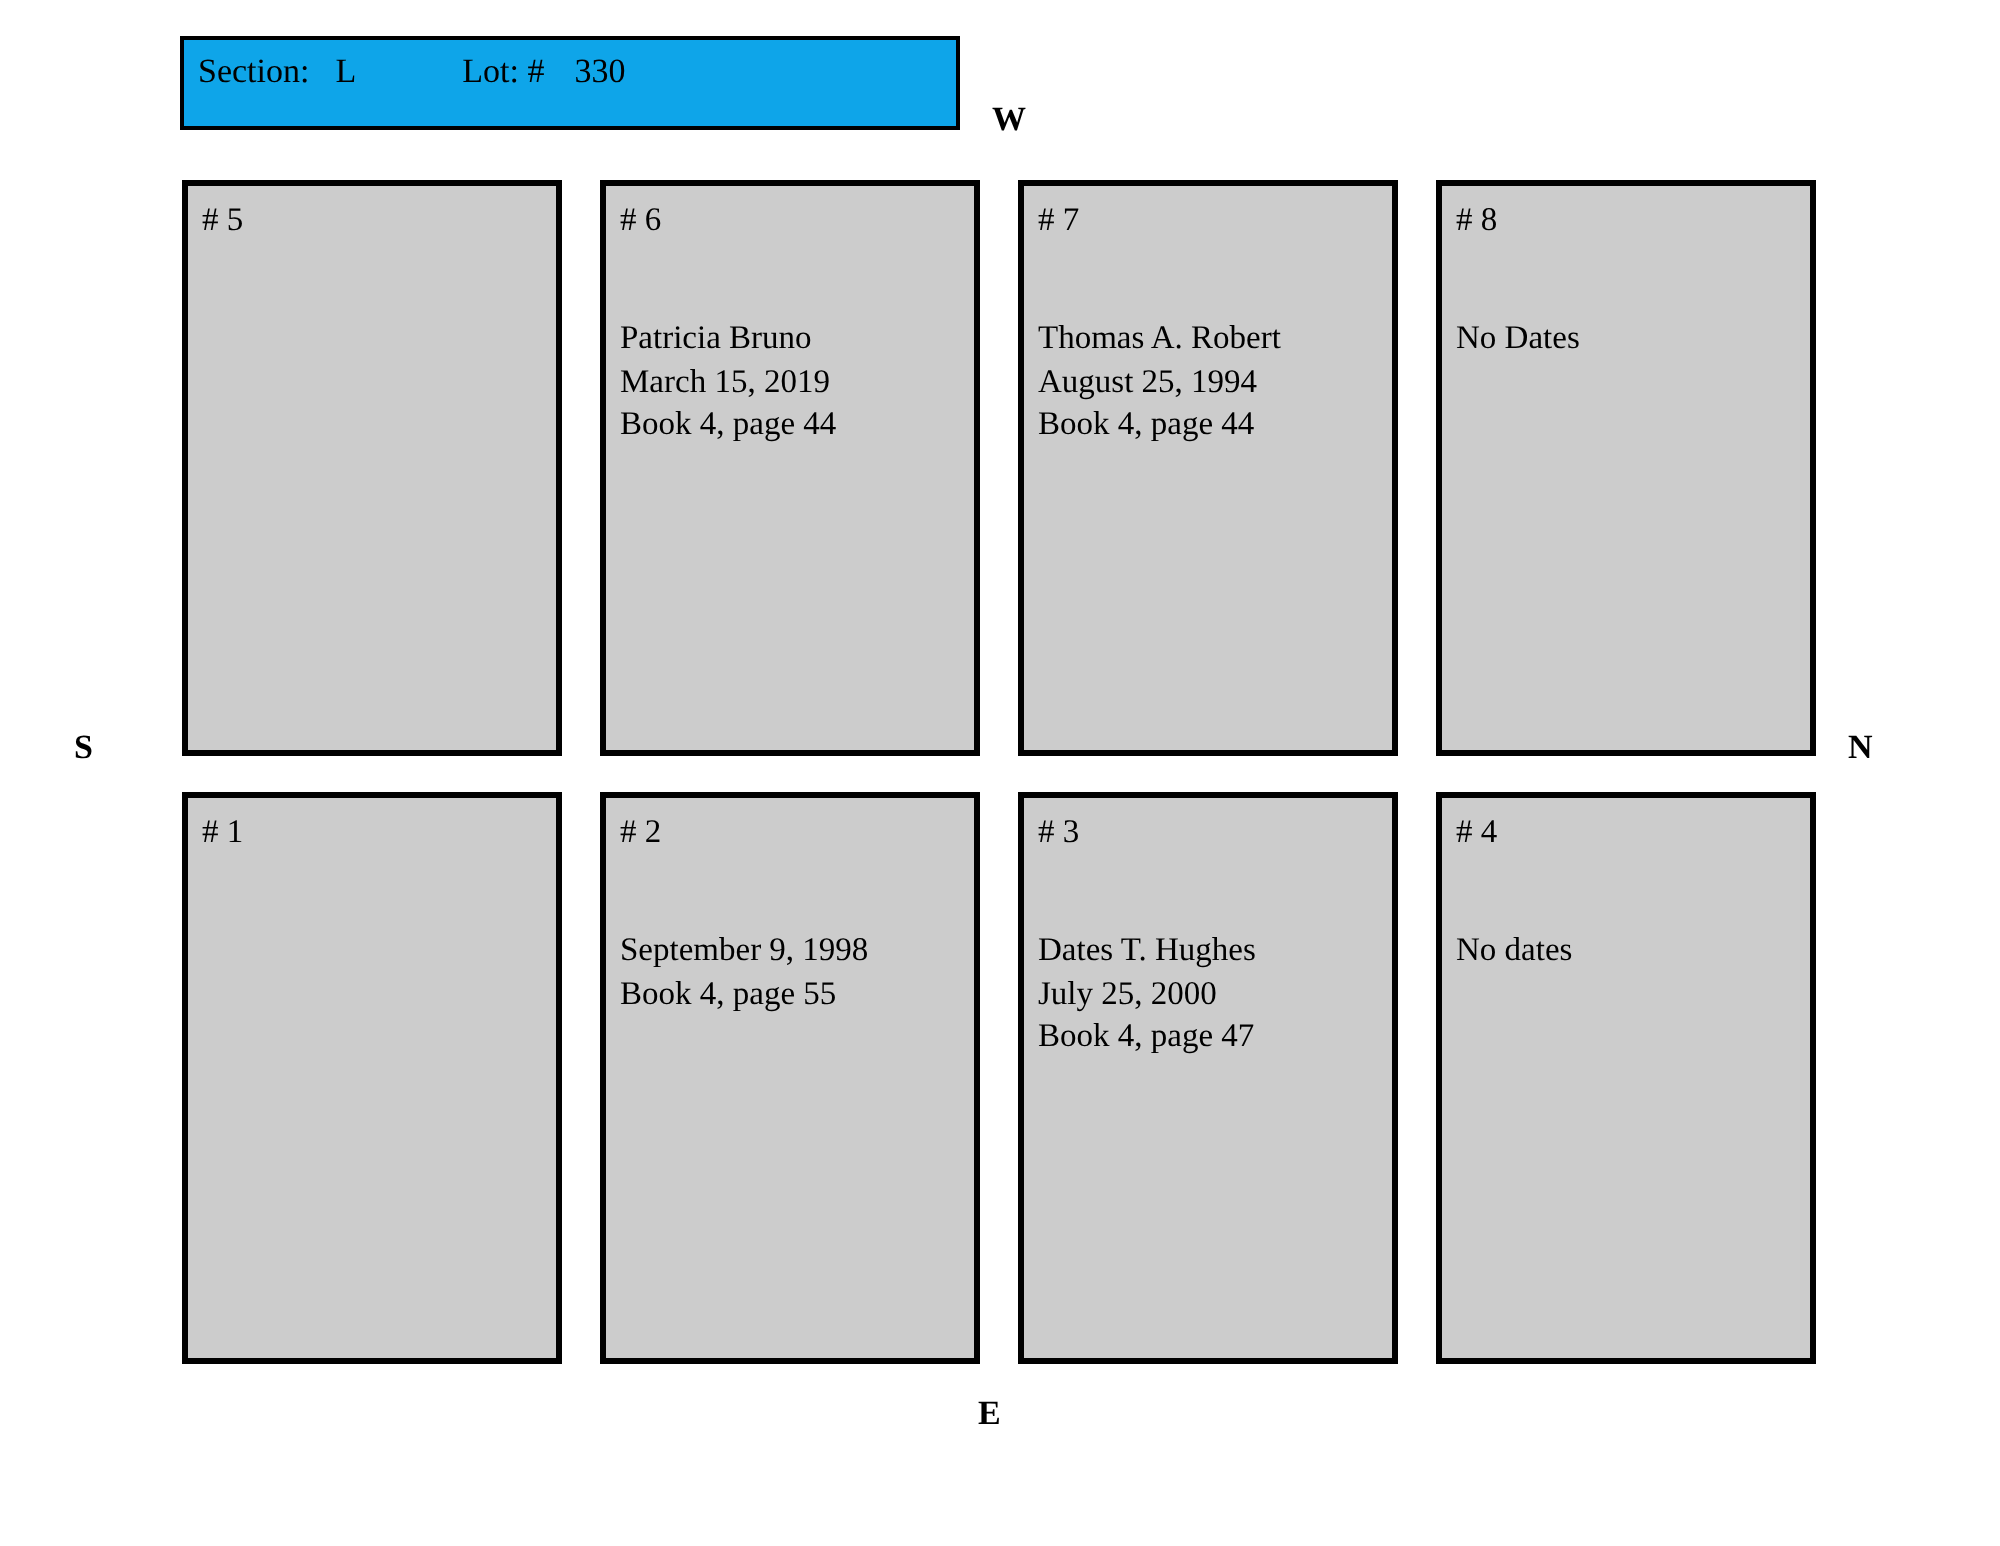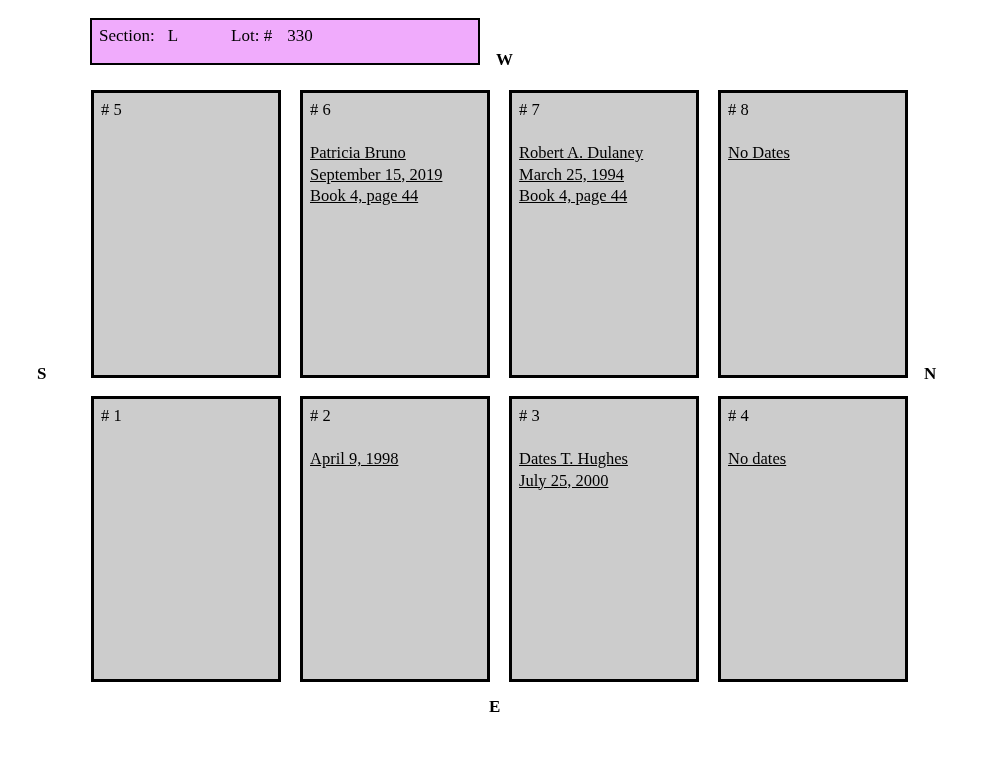--- a/index.html
+++ b/index.html
@@ -17,21 +17,21 @@
     overflow: hidden;
   }
   .header-box {
     position: absolute;
     left: 90px;
     top: 18px;
     width: 390px;
     height: 47px;
     border: 2px solid #000000;
     box-sizing: border-box;
-    background: #f0abfc;
+    background: #0ea5e9;
     font-size: 17px;
     padding: 6px 0 0 7px;
     white-space: nowrap;
   }
   .header-box .sec-val { margin-left: 13px; }
   .header-box .lot-label { margin-left: 53px; }
   .header-box .lot-val { margin-left: 15px; }
   .compass {
     position: absolute;
     font-weight: bold;
@@ -54,23 +54,22 @@
   .row-top { top: 90px; height: 288px; }
   .row-bottom { top: 396px; height: 286px; }
   .col-1 { left: 91px; }
   .col-2 { left: 300px; }
   .col-3 { left: 509px; }
   .col-4 { left: 718px; }
   .plot-number {
     line-height: 21px;
   }
   .plot-details {
-    margin-top: 22px;
+    margin-top: 38px;
     line-height: 21.5px;
-    text-decoration: underline;
   }
 </style>
 </head>
 <body>
 
 <div id="canvas">
 
   <div class="header-box">
     <span>Section:</span><span class="sec-val">L</span><span class="lot-label">Lot: #</span><span class="lot-val">330</span>
   </div>
@@ -86,30 +85,30 @@
       <div></div>
       <div></div>
       <div></div>
     </div>
   </div>
 
   <div class="plot row-top col-2">
     <div class="plot-number"># 6</div>
     <div class="plot-details">
       <div>Patricia Bruno</div>
-      <div>September 15, 2019</div>
+      <div>March 15, 2019</div>
       <div>Book 4, page 44</div>
     </div>
   </div>
 
   <div class="plot row-top col-3">
     <div class="plot-number"># 7</div>
     <div class="plot-details">
-      <div>Robert A. Dulaney</div>
-      <div>March 25, 1994</div>
+      <div>Thomas A. Robert</div>
+      <div>August 25, 1994</div>
       <div>Book 4, page 44</div>
     </div>
   </div>
 
   <div class="plot row-top col-4">
     <div class="plot-number"># 8</div>
     <div class="plot-details">
       <div>No Dates</div>
       <div></div>
     </div>
@@ -120,29 +119,31 @@
     <div class="plot-details">
       <div></div>
       <div></div>
       <div></div>
     </div>
   </div>
 
   <div class="plot row-bottom col-2">
     <div class="plot-number"># 2</div>
     <div class="plot-details">
-      <div>April 9, 1998</div>
+      <div>September 9, 1998</div>
+      <div>Book 4, page 55</div>
     </div>
   </div>
 
   <div class="plot row-bottom col-3">
     <div class="plot-number"># 3</div>
     <div class="plot-details">
       <div>Dates T. Hughes</div>
       <div>July 25, 2000</div>
+      <div>Book 4, page 47</div>
     </div>
   </div>
 
   <div class="plot row-bottom col-4">
     <div class="plot-number"># 4</div>
     <div class="plot-details">
       <div>No dates</div>
       <div></div>
     </div>
   </div>

